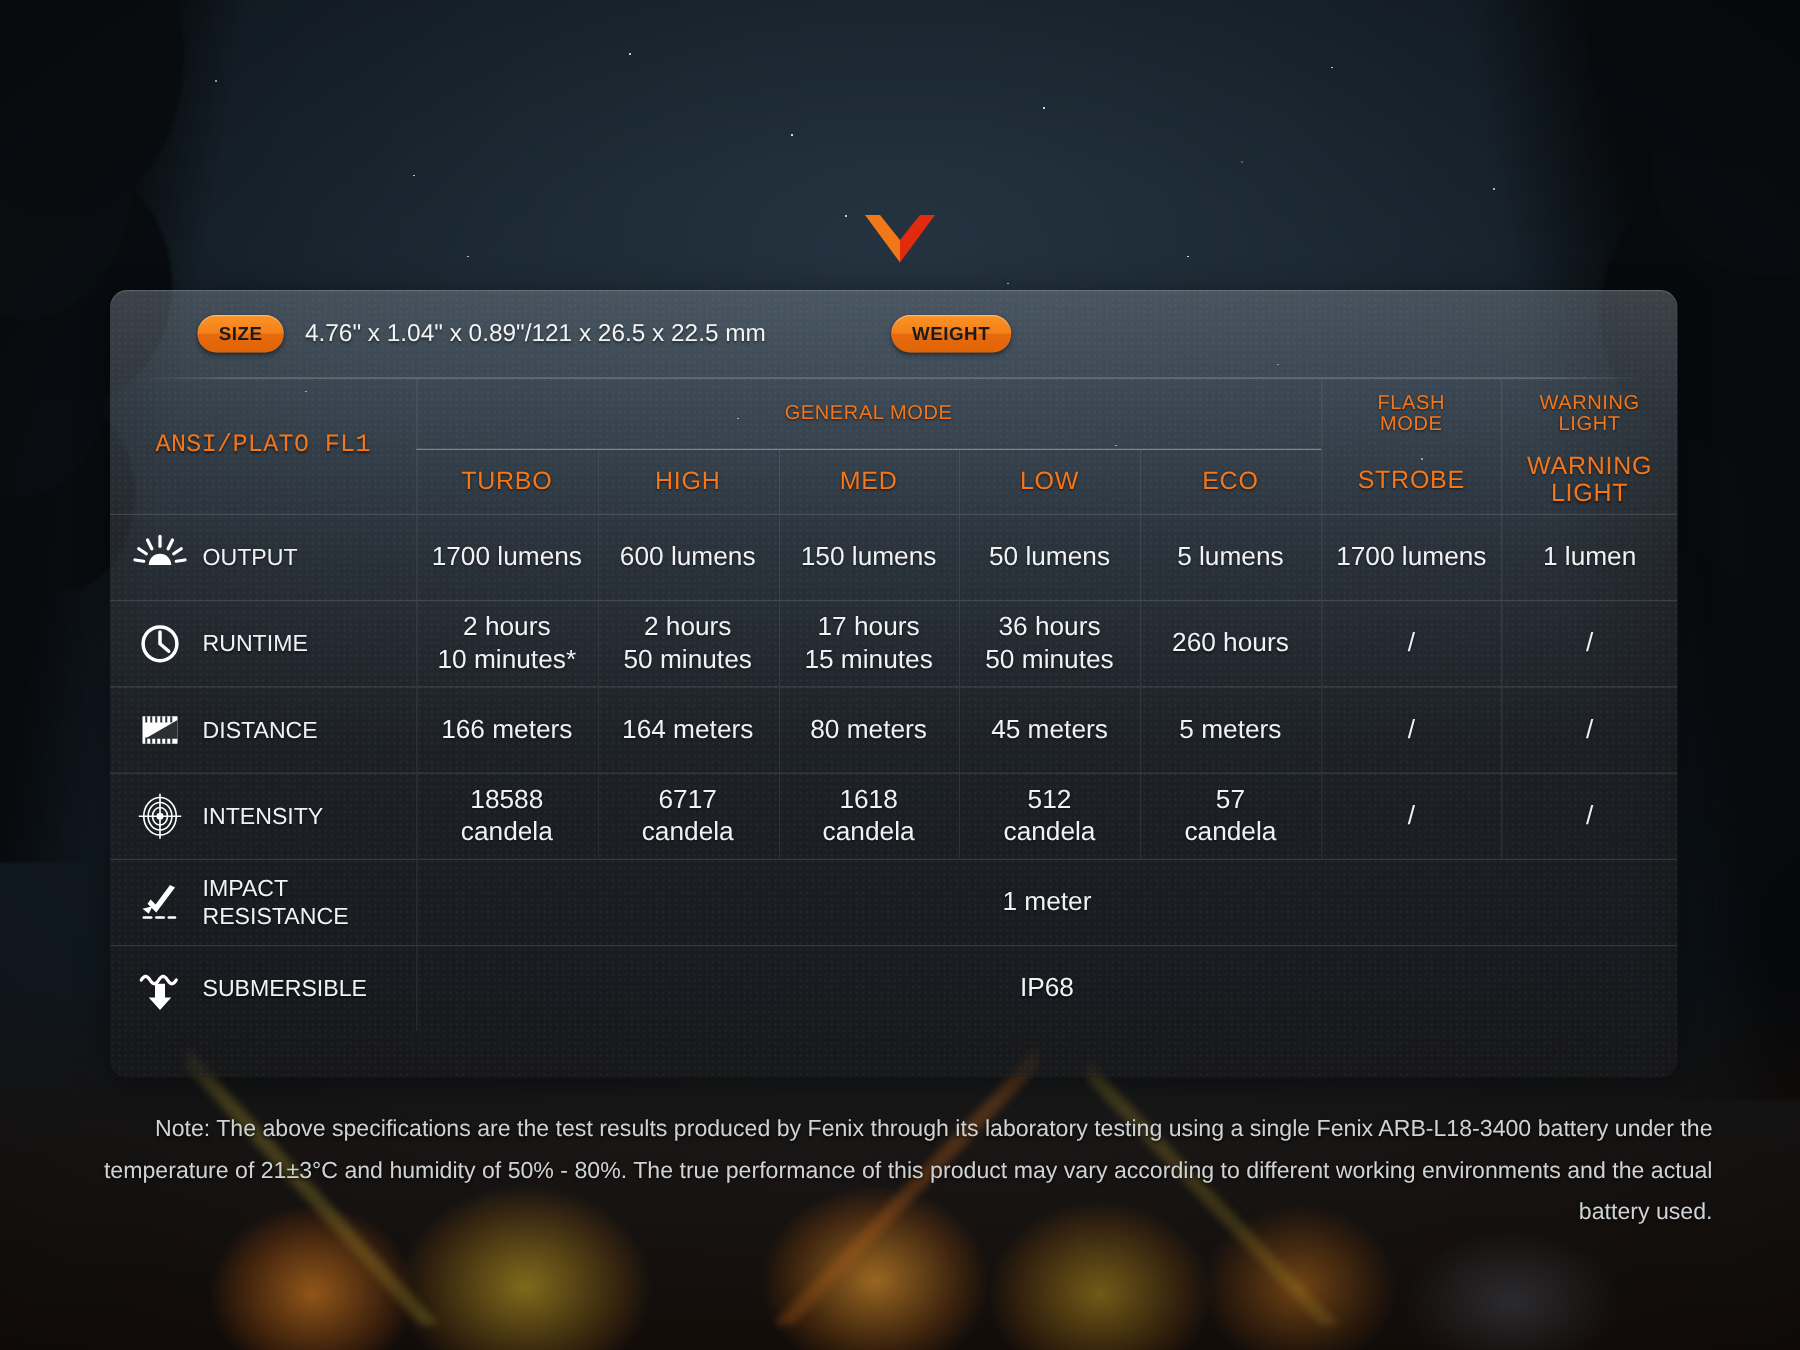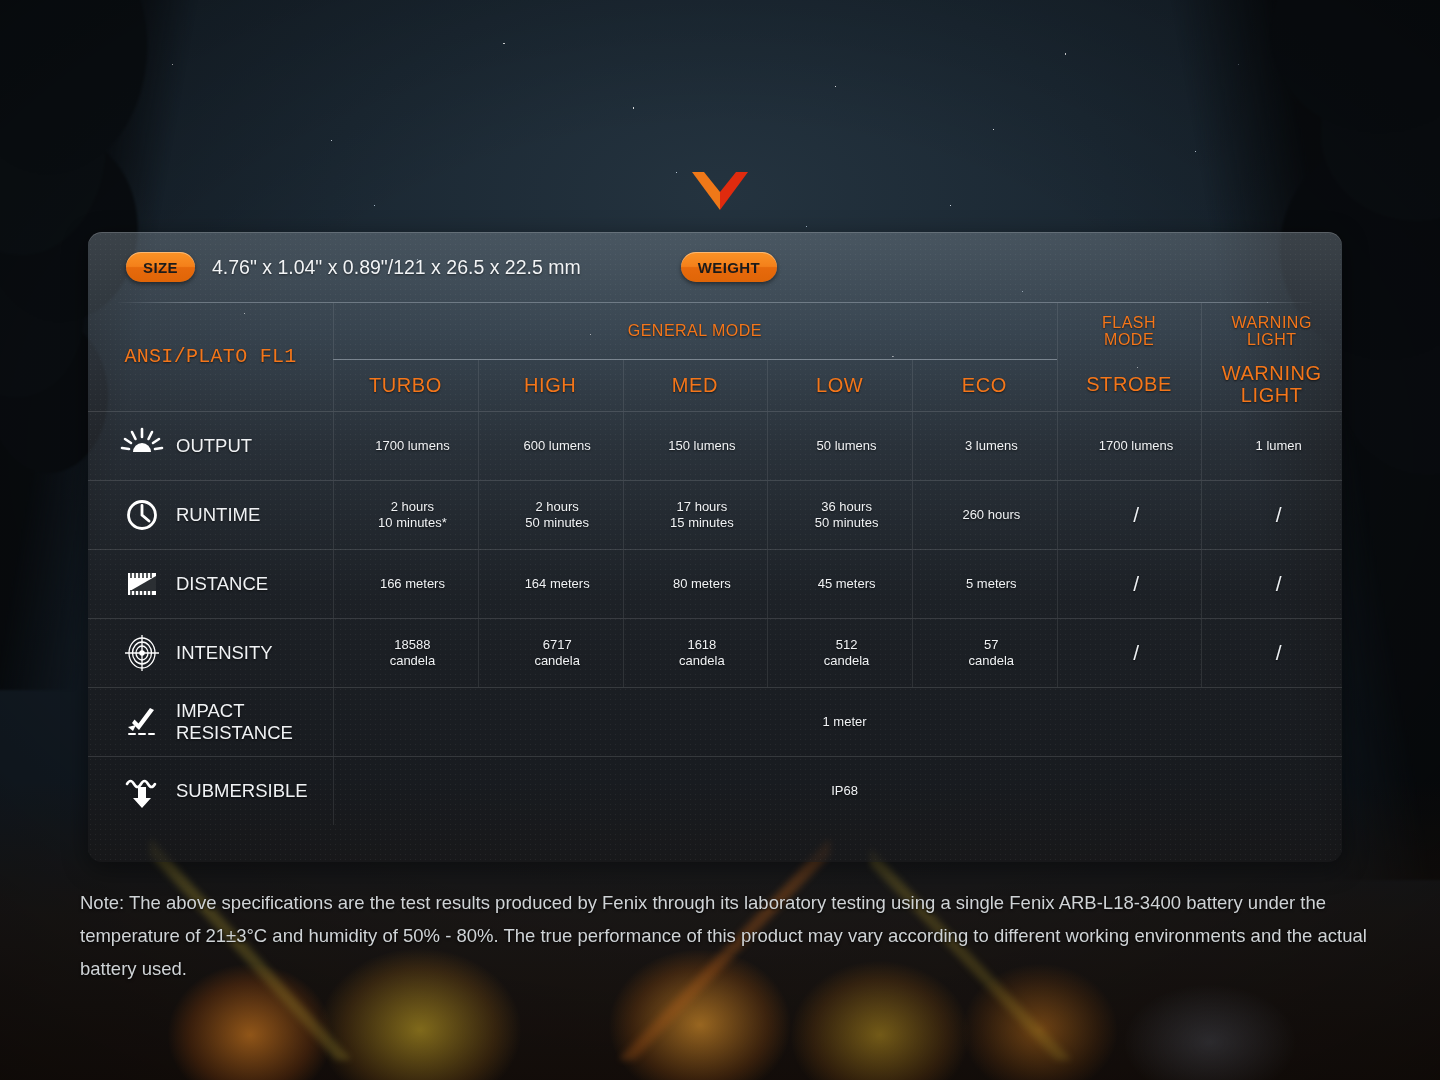--- a/index.html
+++ b/index.html
@@ -148,21 +148,21 @@
     background-image: radial-gradient(rgba(255,255,255,.055) 0.7px, transparent 0.8px);
     background-size: 5px 5px;
   }
 
   
   .spec-row {
     position: relative;
     height: 70px;
     display: flex;
     align-items: center;
-    padding: 0 0 0 38px;
+    padding: 0 0 0 70px;
     z-index: 2;
   }
   .spec-item { display: flex; align-items: center; }
   .spec-item.weight { margin-left: 100px; }
   .pill {
     display: inline-flex; align-items: center; justify-content: center;
     height: 30px; padding: 0 17px;
     border-radius: 16px;
     background: linear-gradient(180deg, #fb9326 0%, #f4801a 48%, #e76a0c 52%, #e06507 100%);
     color: #1b1b1b;
@@ -226,25 +226,25 @@
     text-shadow: 0 1px 2px rgba(0,0,0,.6);
     font-family: Liberation Mono, monospace;
   }
 
   .vsep { box-shadow: inset 1px 0 0 rgba(255,255,255,.09); }
   .rowline td { border-top: 1px solid rgba(255,255,255,.13); }
   .grouprule { border-bottom: 1px solid rgba(190,200,210,.5); }
 
   .rowcell {
     color: #f0f2f4;
-    font-size: 13px;
+    font-size: 21px;
     line-height: 1.2;
     text-shadow: 0 1px 2px rgba(0,0,0,.55);
   }
-  .data-row td { height: 69px; padding-left: 14px; }
+  .data-row td { height: 69px; }
   .row-label {
     display: flex; align-items: center;
     padding-left: 18px;
     gap: 12px;
     color: #f0f2f4;
     font-size: 18.5px;
     text-align: left;
     text-shadow: 0 1px 2px rgba(0,0,0,.55);
   }
   .row-label .txt { line-height: 1.18; }
@@ -254,21 +254,21 @@
   
   .note {
     position: absolute;
     left: 80px; top: 886px;
     width: 1290px;
     color: #cfd3d6;
     font-size: 18.5px;
     line-height: 33px;
     text-shadow: 0 1px 3px rgba(0,0,0,.85);
   }
-  .note p { margin: 0; }
+  .note p { margin: 0; text-align: right; }
 </style>
 </head>
 <body>
 
 <div id="stage">
 
   <div class="bg-sky"></div>
   <div class="bg-stars"></div>
   <div class="tree-left"></div>
   <div class="tree-right"></div>
@@ -349,21 +349,21 @@
                 <line x1="42" y1="21" x2="35" y2="22"></line>
               </g>
             </svg>
             <span class="txt">OUTPUT</span>
           </div>
         </td>
         <td class="rowcell vsep">1700 lumens</td>
         <td class="rowcell vsep">600 lumens</td>
         <td class="rowcell vsep">150 lumens</td>
         <td class="rowcell vsep">50 lumens</td>
-        <td class="rowcell vsep">3 lumens</td>
+        <td class="rowcell vsep">5 lumens</td>
         <td class="rowcell vsep">1700 lumens</td>
         <td class="rowcell vsep">1 lumen</td>
       </tr>
 
       <tr class="data-row rowline">
         <td>
           <div class="row-label">
             <svg class="icon" viewBox="0 0 44 38">
               <circle cx="22" cy="19" r="13.5" fill="none" stroke="#ffffff" stroke-width="2.8"></circle>
               <path d="M22 9.5 V19 L29 25" fill="none" stroke="#ffffff" stroke-width="2.8" stroke-linecap="round"></path>

